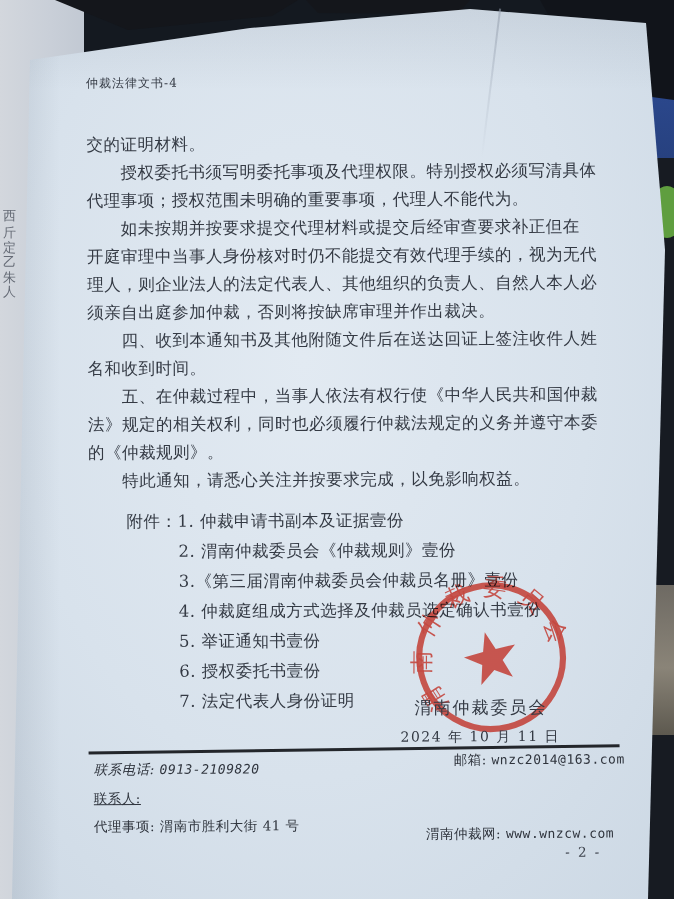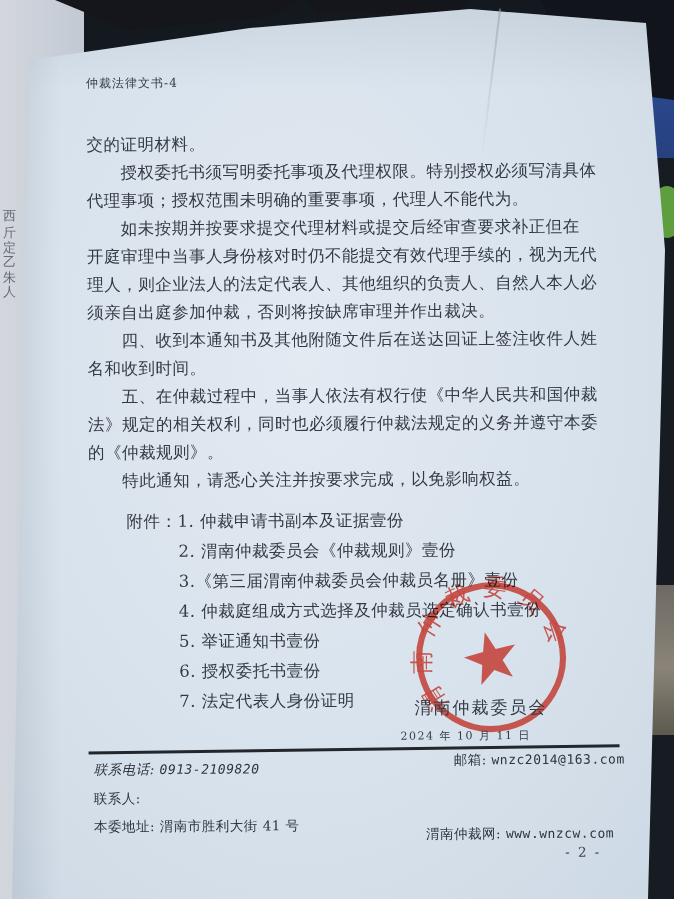--- a/index.html
+++ b/index.html
@@ -49,26 +49,26 @@
     transform:rotate(7deg);
   }
   .content{position:absolute;left:0;top:0;width:674px;height:899px;transform:rotate(-.3deg);color:#343a44;}
   .doc-label{position:absolute;left:88px;top:74px;font-size:12px;letter-spacing:1px;}
   .body-block{position:absolute;left:88px;top:130px;width:505px;font-size:16.5px;}
   .body-line{height:28px;line-height:28px;white-space:nowrap;letter-spacing:.5px;}
   .att-block{position:absolute;left:126px;top:506px;font-size:16.5px;letter-spacing:.5px;}
   .att-row{height:30px;line-height:30px;white-space:nowrap;}
   .att-indent{padding-left:52px;}
   .signature-org{position:absolute;left:413px;top:697px;font-size:17px;letter-spacing:2px;}
-  .signature-date{position:absolute;left:399px;top:729px;font-size:11px;letter-spacing:1.5px;}
+  .signature-date{position:absolute;left:399px;top:729px;font-size:14px;letter-spacing:1.5px;}
   .seal-svg{position:absolute;left:408px;top:576px;width:164px;height:164px;transform:rotate(-14deg);opacity:.9;mix-blend-mode:multiply;}
   .rule{position:absolute;left:87px;top:748px;width:531px;height:3px;background:#23262b;transform:rotate(-.5deg);}
   .footer-item{position:absolute;font-size:13.5px;letter-spacing:.5px;color:#2f343d;white-space:nowrap;}
   .f-phone{left:92px;top:760px;font-style:italic;}
-  .f-contact{left:92px;top:789px;}
+  .f-contact{left:92px;top:789px;text-decoration:underline;}
   .f-address{left:92px;top:817px;}
   .f-email{left:452px;top:752px;}
   .f-website{left:424px;top:806px;margin-top:20px;}
   .mono{font-family:"DejaVu Sans Mono","Liberation Mono",monospace;font-size:13px;}
   .page-number{position:absolute;left:563px;top:845px;font-size:13.5px;letter-spacing:2px;color:#3a3f49;}
   .paper-shadow{
     position:absolute;left:0;top:0;width:674px;height:899px;pointer-events:none;
     background:linear-gradient(90deg,rgba(90,100,115,.18) 0,rgba(0,0,0,0) 60px),
                linear-gradient(180deg,rgba(90,100,115,.12) 0,rgba(0,0,0,0) 90px);
     clip-path:polygon(30px 60px,250px 28px,470px 9px,646px 23px,665px 250px,648px 899px,12px 899px,22px 430px);
@@ -145,21 +145,21 @@
     <div class="rule"></div>
 
     <div class="footer-item f-phone">
       <span>联系电话:</span>
       <span class="mono">0913-2109820</span>
     </div>
     <div class="footer-item f-contact">
       <span>联系人:</span>
     </div>
     <div class="footer-item f-address">
-      <span>本委地址:</span>
+      <span>代理事项:</span>
       <span>渭南市胜利大街 41 号</span>
     </div>
     <div class="footer-item f-email">
       <span>邮箱:</span>
       <span class="mono">wnzc2014@163.com</span>
     </div>
     <div class="footer-item f-website">
       <span>渭南仲裁网:</span>
       <span class="mono">www.wnzcw.com</span>
     </div>

